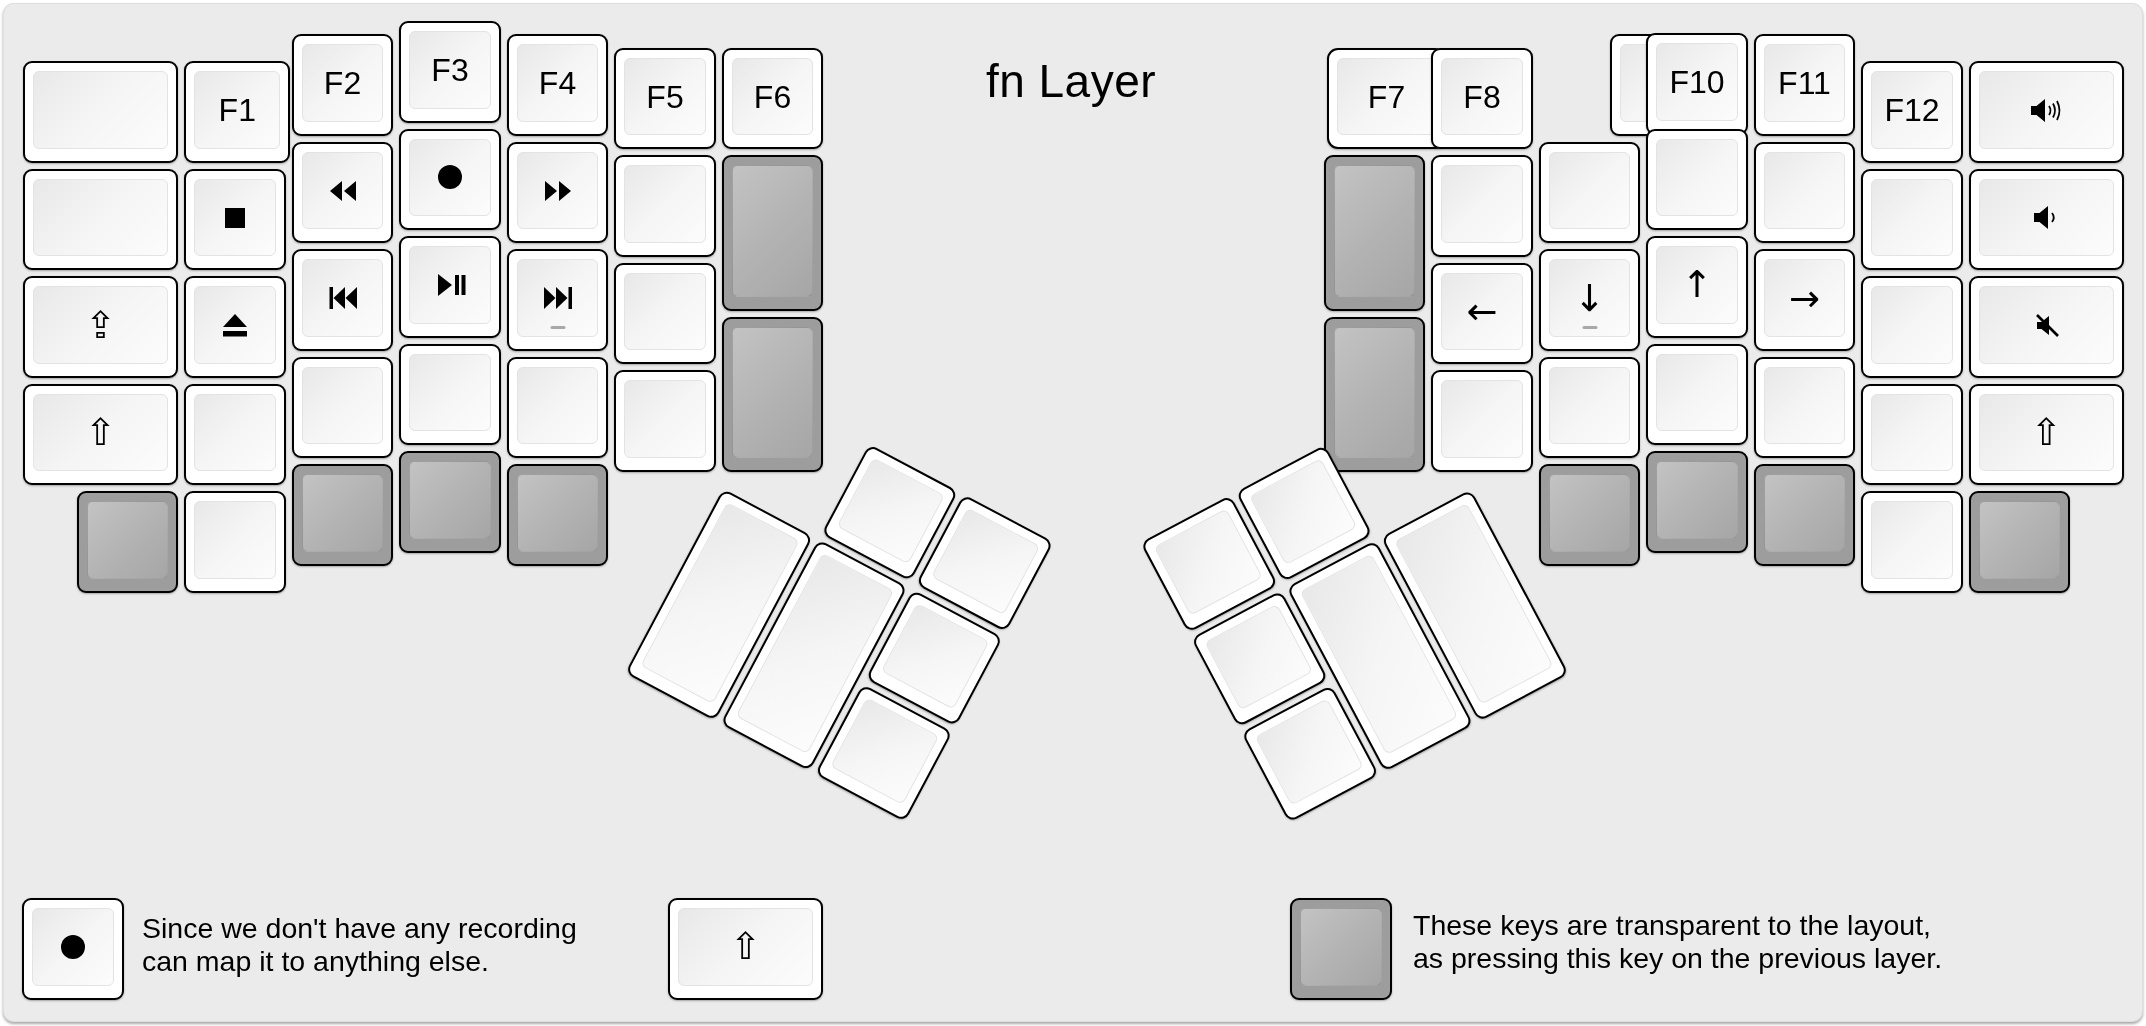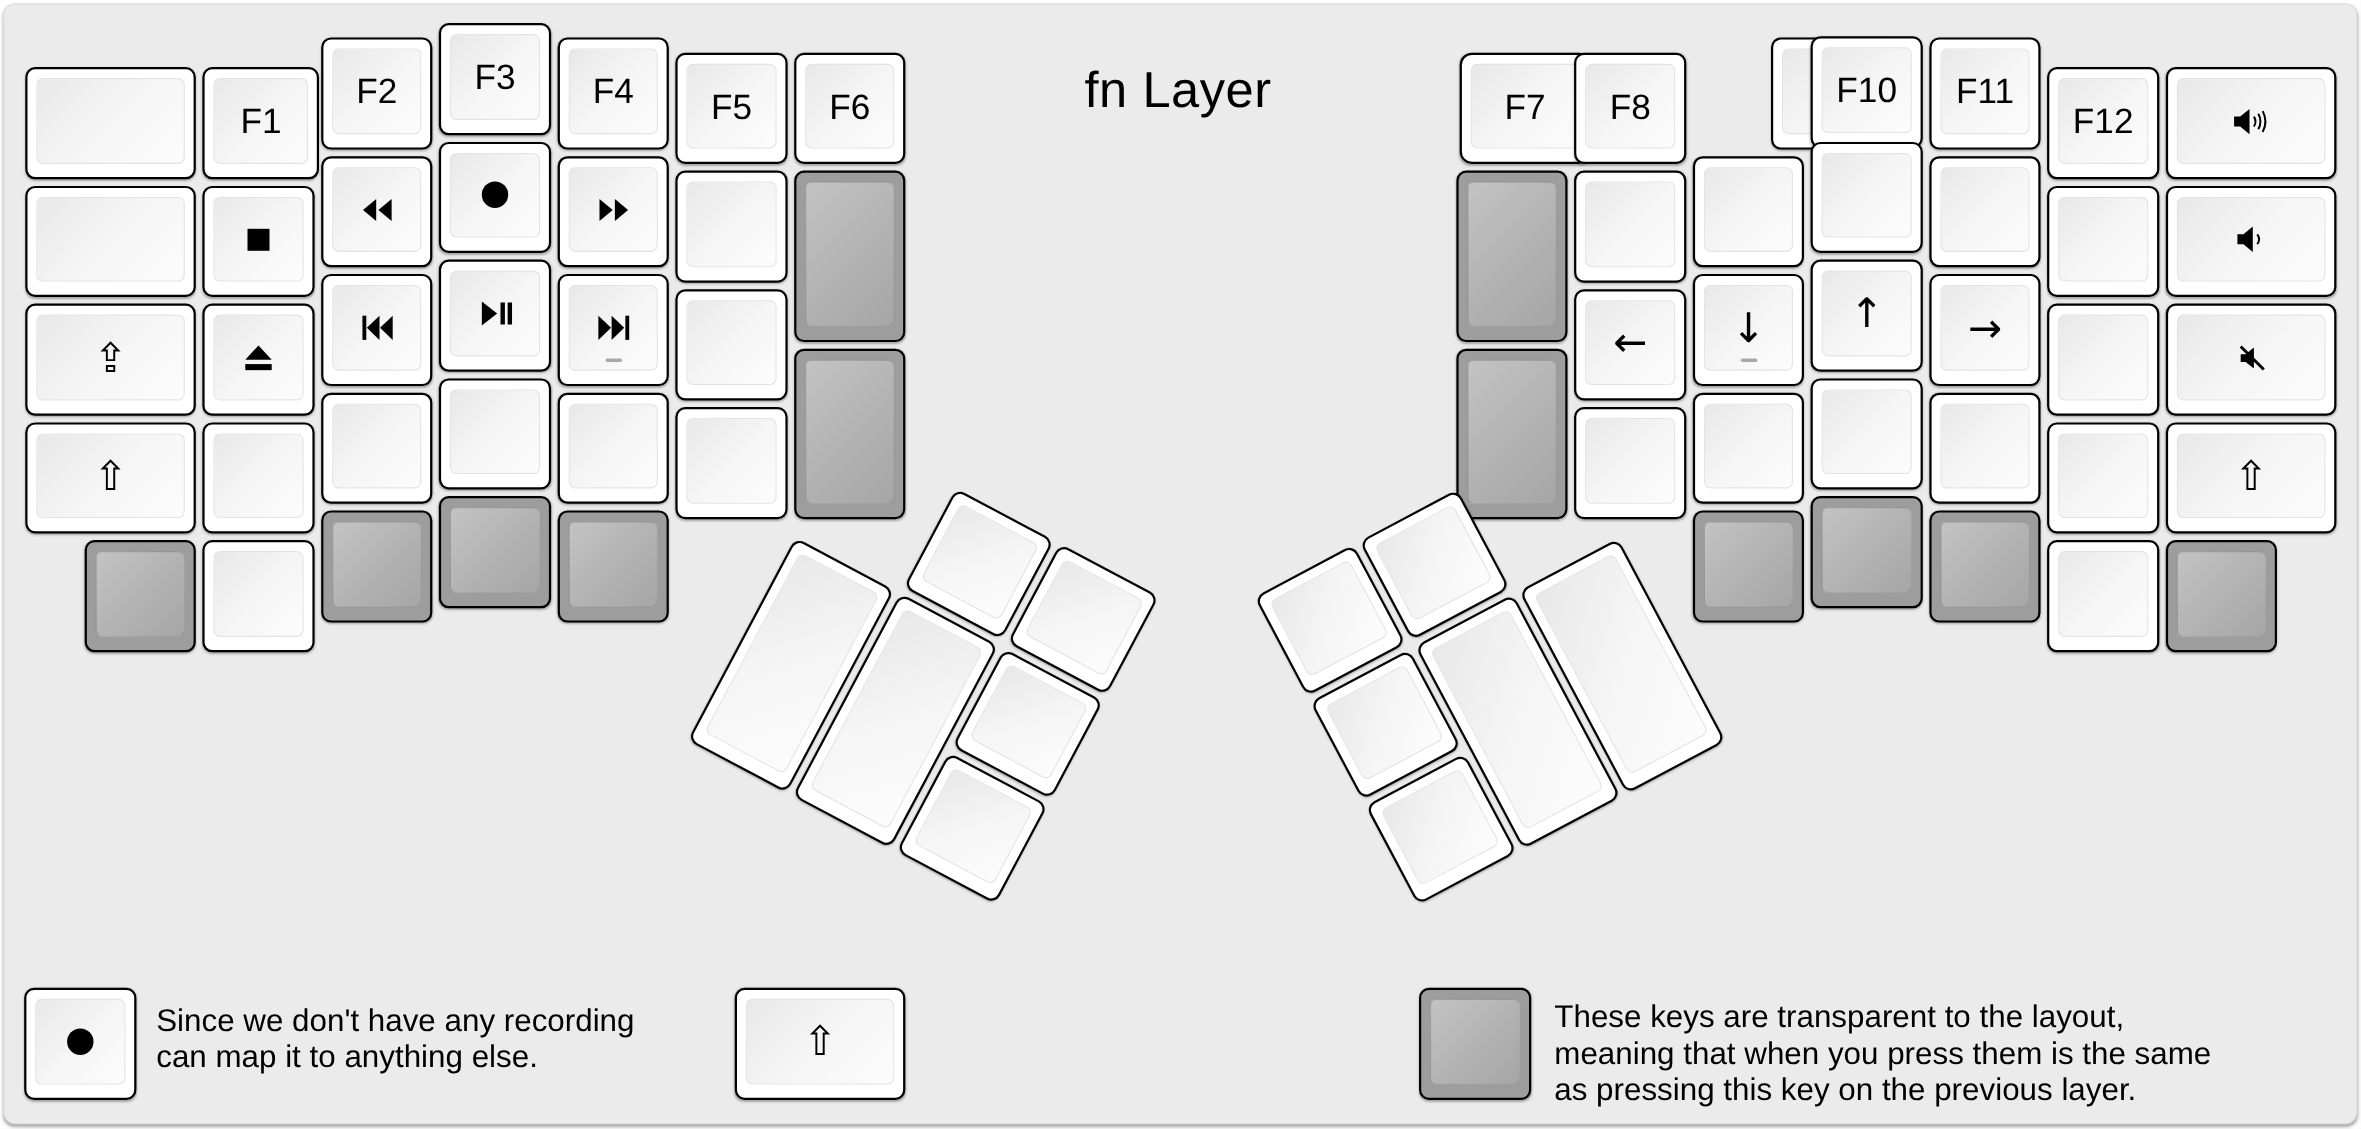--- a/index.html
+++ b/index.html
@@ -35,21 +35,20 @@
 
 <div id="board">
   <div id="title">fn Layer</div>
 
   <div class="legend-text" id="legend-text-0" style="left: 142px; top: 912px;">
     <div>Since we don't have any recording</div>
     <div>can map it to anything else.</div>
   </div>
   <div class="legend-text" id="legend-text-2" style="left: 1413px; top: 909px;">
     <div>These keys are transparent to the layout,</div>
-    <div>meaning that when you press them is the same</div>
     <div>as pressing this key on the previous layer.</div>
   </div>
 <div class="key white" style="left: 23px; top: 61.3125px; width: 155.25px; height: 101.5px;">
       <div class="cap"></div>
     </div>
     <div class="key white" style="left: 23px; top: 168.812px; width: 155.25px; height: 101.5px;">
       <div class="cap"></div>
     </div>
     <div class="key white" style="left: 23px; top: 276.312px; width: 155.25px; height: 101.5px;">
       <div class="cap">

